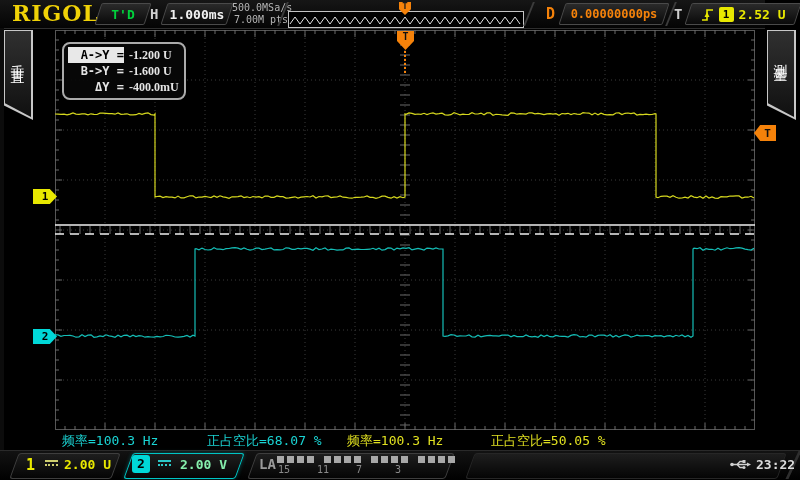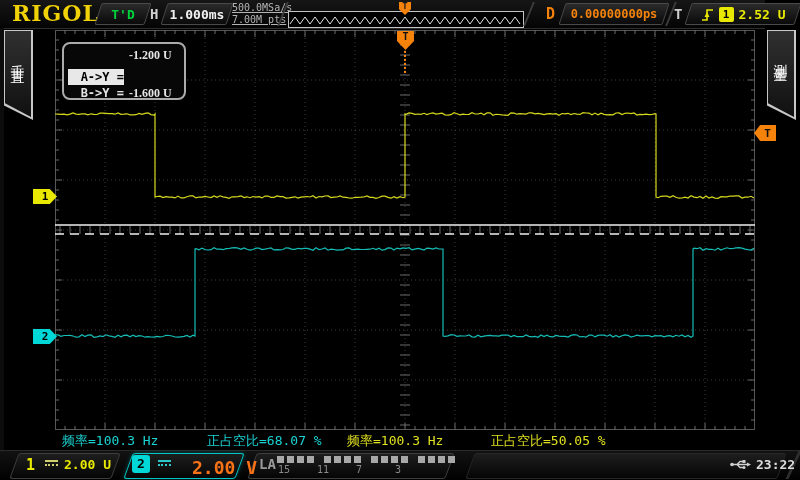--- a/index.html
+++ b/index.html
@@ -12,22 +12,22 @@
         font-weight:bold;font-size:22px;color:#f0d207;letter-spacing:1px;}
   .tpanel{position:absolute;top:3px;height:20px;background:linear-gradient(#2a2a2a,#0a0a0a);
           border:1px solid #4a4a4a;border-radius:2px;transform:skewX(-18deg);}
   .tpanel>span{display:flex;align-items:center;justify-content:center;height:100%;
           transform:skewX(18deg);font-size:13px;font-weight:bold;}
   .p-status{left:98px;width:48px;}
   .p-status>span{color:#00d23c;}
   .lbl{position:absolute;top:6px;font-size:14px;font-weight:bold;color:#cfcfcf;}
   .p-timebase{left:164px;width:64px;}
   .p-timebase>span{color:#f2f2f2;}
-  .srate{position:absolute;left:232px;top:2px;width:58px;text-align:left;
-         font-size:10px;line-height:12px;color:#b4b4b4;text-decoration:underline;}
+  .srate{position:absolute;left:232px;top:2px;width:58px;text-align:center;
+         font-size:10px;line-height:12px;color:#b4b4b4;}
   .membar{position:absolute;left:288px;top:11px;width:234px;height:15px;
           border:1px solid #c4c4c4;background:#000;}
   .memflag{position:absolute;left:399px;top:2px;width:12px;height:13px;background:#f5820a;
            clip-path:polygon(0 0,100% 0,100% 55%,50% 100%,0 55%);
            color:#1a1a1a;font-size:9px;font-weight:bold;text-align:center;line-height:9px;}
   .sep{position:absolute;top:2px;height:24px;width:2px;background:#3c3c3c;transform:skewX(-22deg);}
   .d-lbl{color:#f5820a;font-size:15px;}
   .p-delay{left:562px;width:102px;}
   .p-delay>span{color:#f5820a;font-size:12px;}
   .p-trig{left:688px;width:108px;}
@@ -47,21 +47,21 @@
   .tab-left{left:4px;}
   .tab-right{left:767px;}
   
   .grid{position:absolute;left:55px;top:30px;width:700px;height:400px;}
   
   .cursorbox{position:absolute;left:62px;top:42px;width:124px;height:58px;
       background:rgba(8,8,8,.93);border:2px solid #ababab;border-radius:8px;
       padding:3px 4px;box-sizing:border-box;font-size:12px;font-weight:bold;color:#e4e4e4;}
   .cursorbox .row{display:flex;line-height:16px;white-space:pre;}
   .cursorbox .cl{display:inline-block;width:56px;text-align:right;}
-  .cursorbox .hl{background:#e8e8e8;color:#000;margin-top:22px;}
+  .cursorbox .hl{background:#e8e8e8;color:#000;}
   .cursorbox .cv{padding-left:5px;font-family:Liberation Serif, serif;}
   
   .chmark{position:absolute;width:24px;height:15px;
       clip-path:polygon(0 0,70% 0,100% 50%,70% 100%,0 100%);
       display:flex;align-items:center;justify-content:center;
       color:#000;font-size:11px;font-weight:bold;}
   .chmark.m1{left:33px;top:189px;background:#e8e800;}
   .chmark.m2{left:33px;top:329px;background:#00d8d8;}
   
   .tpos{position:absolute;left:397px;top:31px;width:17px;height:19px;background:#f5820a;
@@ -85,21 +85,21 @@
       border:1px solid #3e3e3e;border-radius:3px;transform:skewX(-20deg);}
   .bp-ch1{left:14px;width:100px;}
   .bp-ch2{left:128px;width:110px;border-color:#00c4c4;box-shadow:0 0 4px rgba(0,200,200,.35);}
   .bp-la{left:252px;width:196px;}
   .bp-x{left:470px;width:310px;border-color:#262626;}
   .bfg{position:absolute;font-weight:bold;}
   .ch1-num{left:26px;top:456px;color:#e8e800;font-size:15px;}
   .ch1-scale{left:64px;top:457px;color:#e8e800;font-size:13px;}
   .ch2-badge{left:132px;top:455px;width:18px;height:18px;background:#00d8d8;border-radius:3px;
       color:#000;font-size:13px;text-align:center;line-height:18px;}
-  .ch2-scale{left:180px;top:457px;color:#f97316;font-size:18px;margin-left:12px;}
+  .ch2-scale{left:180px;top:457px;color:#86efac;font-size:13px;}
   .coup{position:absolute;width:13px;}
   .coup .l1{height:2px;}
   .coup .l2{margin-top:2px;border-top:2px dotted;}
   .coup1{left:45px;top:460px;color:#cfcf70;}
   .coup1 .l1{background:#cfcf70;}
   .coup2{left:158px;top:460px;color:#2cc8c8;}
   .coup2 .l1{background:#2cc8c8;}
   .la-lbl{left:259px;top:456px;color:#9a9a9a;font-size:14px;}
   .la-squares{position:absolute;left:277px;top:456px;display:flex;}
   .la-squares .sq{width:7px;height:7px;background:#a8a8a8;margin-right:3px;}
@@ -538,20 +538,24 @@
 
 <div class="cursorbox">
   <div class="row">
     <span class="cl hl">A-&gt;Y =</span>
     <span class="cv">-1.200 U</span>
   </div>
   <div class="row">
     <span class="cl">B-&gt;Y =</span>
     <span class="cv">-1.600 U</span>
   </div>
+  <div class="row">
+    <span class="cl">ΔY =</span>
+    <span class="cv">-400.0mU</span>
+  </div>
 </div>
 
 <div class="meas m1p c-cyan">频率=100.3 Hz</div>
 <div class="meas m2p c-cyan">正占空比=68.07 %</div>
 <div class="meas m3p c-yel">频率=100.3 Hz</div>
 <div class="meas m4p c-yel">正占空比=50.05 %</div>
 
 <div class="bottombar"></div>
 
 <div class="bpanel bp-ch1"></div>

